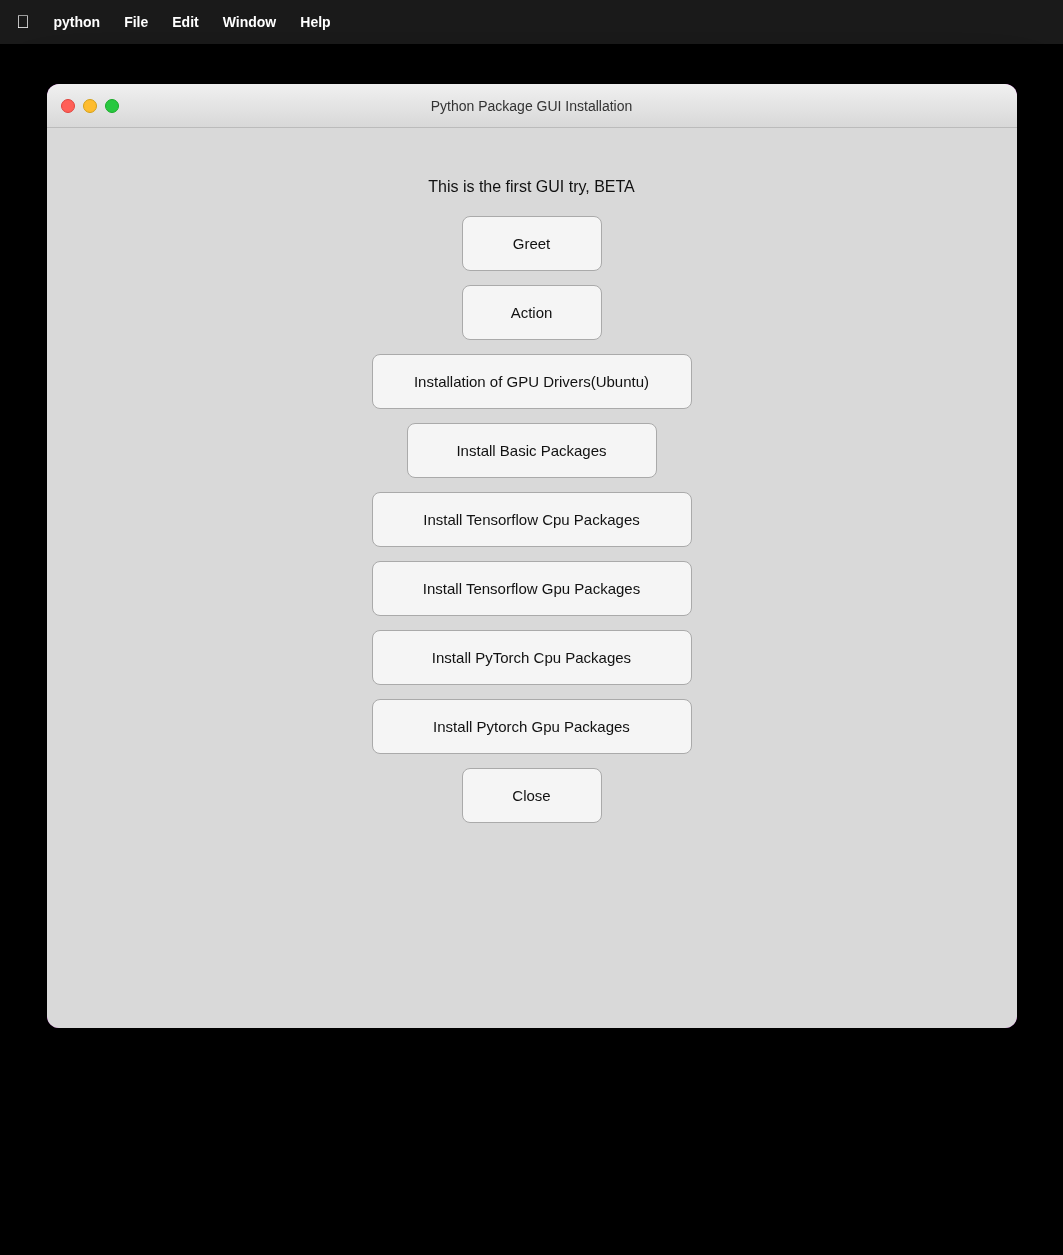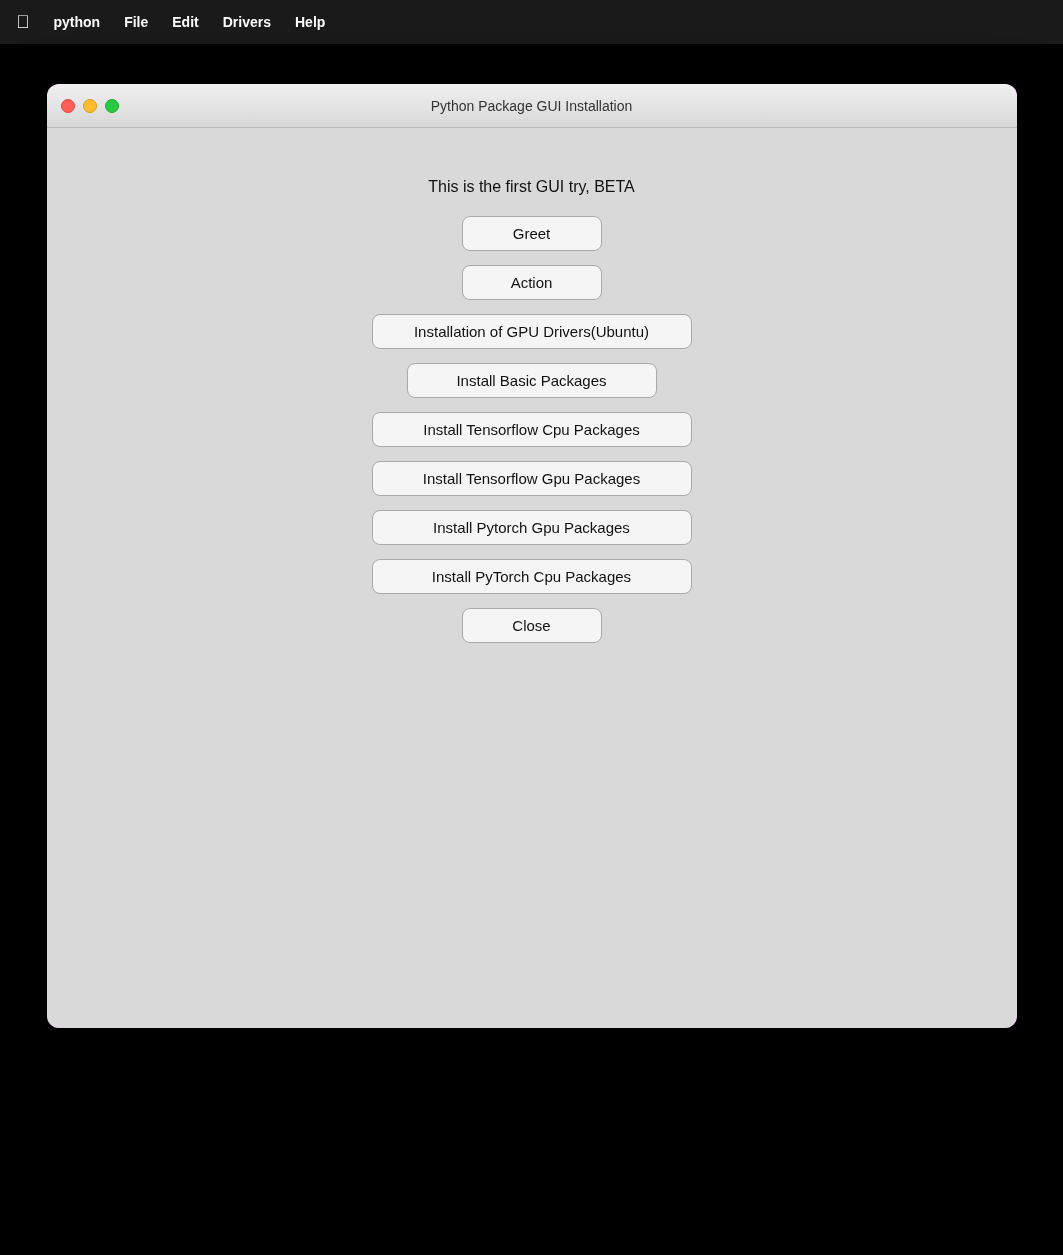--- a/index.html
+++ b/index.html
@@ -113,21 +113,21 @@
       color: #111;
       margin-bottom: 20px;
       font-weight: 400;
       margin-top: 20px;
     }
 
     .btn {
       background: #f5f5f5;
       border: 1.5px solid #aaa;
       border-radius: 8px;
-      padding: 8px 28px;
+      padding: 18px 28px;
       font-size: 15px;
       color: #111;
       cursor: pointer;
       min-width: 140px;
       text-align: center;
       margin-bottom: 14px;
       font-family: inherit;
       font-weight: 400;
       white-space: nowrap;
     }
@@ -141,21 +141,21 @@
     }
   </style>
 </head>
 <body>
 
 <div class="menubar">
   <span class="menubar-apple"></span>
   <span class="menubar-item active">python</span>
   <span class="menubar-item">File</span>
   <span class="menubar-item">Edit</span>
-  <span class="menubar-item">Drivers</span>
+  <span class="menubar-item">Window</span>
   <span class="menubar-item">Help</span>
 </div>
 
 <div class="desktop">
   <div class="window">
 
     <div class="titlebar">
       <div class="traffic-lights">
         <div class="traffic-light close"></div>
         <div class="traffic-light minimize"></div>
@@ -166,18 +166,18 @@
 
     <div class="window-content">
       <p class="subtitle">This is the first GUI try, BETA</p>
 
       <button class="btn">Greet</button>
       <button class="btn">Action</button>
       <button class="btn wide">Installation of GPU Drivers(Ubuntu)</button>
       <button class="btn medium">Install Basic Packages</button>
       <button class="btn wide">Install Tensorflow Cpu Packages</button>
       <button class="btn wide">Install Tensorflow Gpu Packages</button>
+      <button class="btn wide">Install PyTorch Cpu Packages</button>
       <button class="btn wide">Install Pytorch Gpu Packages</button>
-      <button class="btn wide">Install PyTorch Cpu Packages</button>
       <button class="btn">Close</button>
     </div>
   </div>
 </div>
 
 </body></html>

